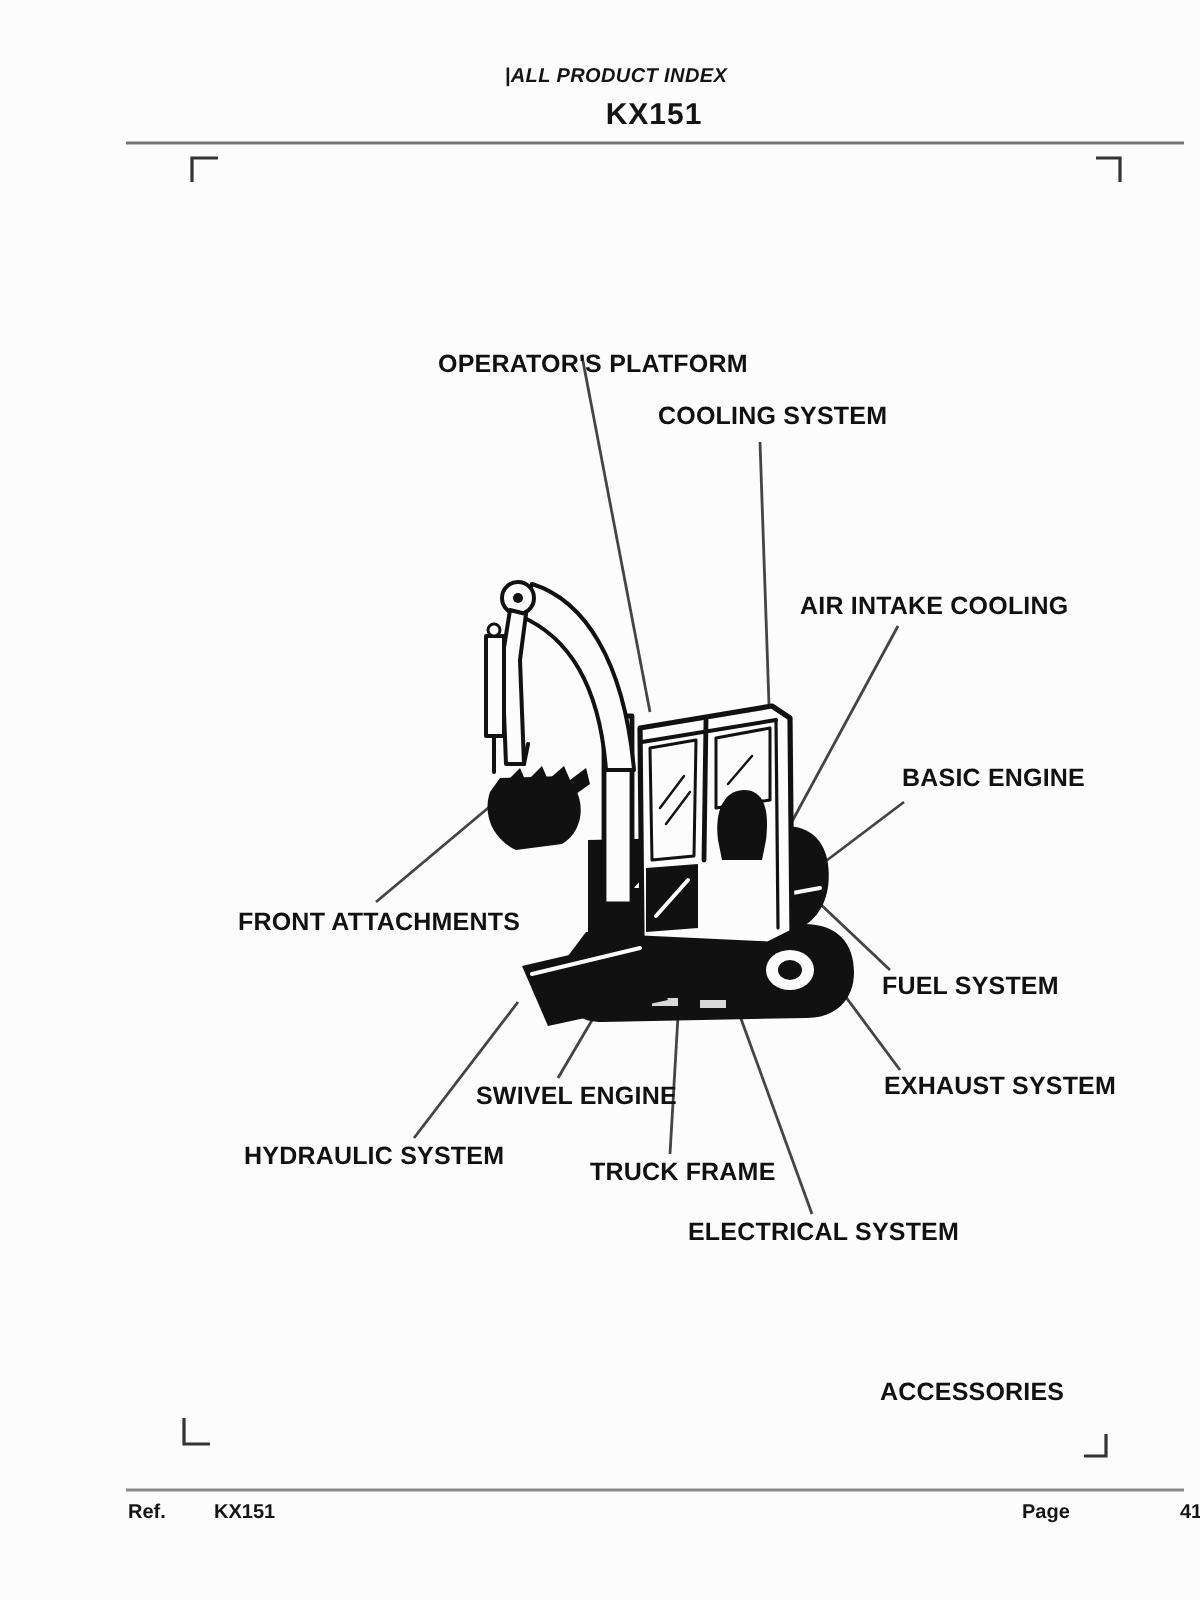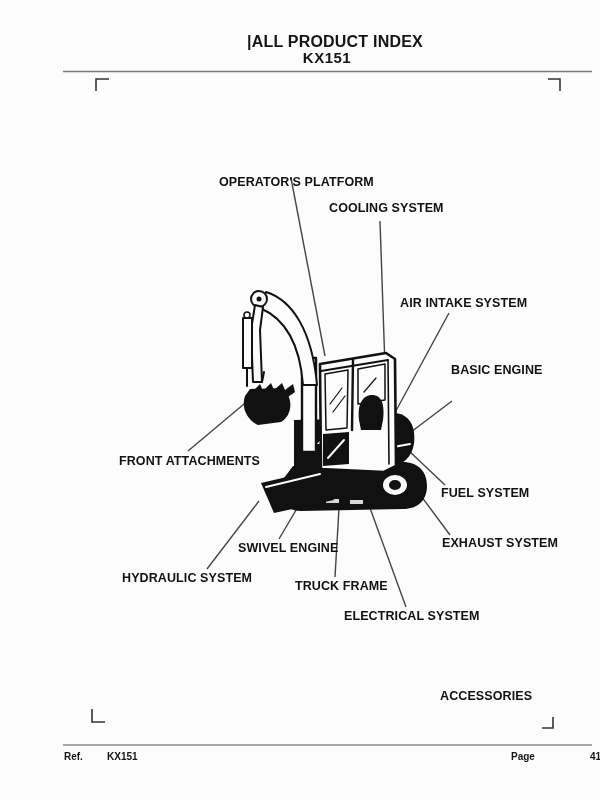--- a/index.html
+++ b/index.html
@@ -4,22 +4,22 @@
 <style>
   html,body{margin:0;padding:0;}
   body{
     width:600px;height:800px;position:relative;overflow:hidden;
     background:#fcfcfc;
     font-family:"Liberation Sans", sans-serif;
     color:#141414;
   }
   .page-svg{position:absolute;left:0;top:0;width:600px;height:800px;}
   .hdr-title{
-    position:absolute;left:335px;top:33px;transform:translateX(-50%);
-    font-size:16px;font-weight:bold;letter-spacing:.2px;white-space:nowrap;
+    position:absolute;left:308px;top:33px;transform:translateX(-50%);
+    font-size:10px;font-weight:bold;letter-spacing:.2px;white-space:nowrap;font-style:italic;
   }
   .hdr-model{
     position:absolute;left:327px;top:49px;transform:translateX(-50%);
     font-size:15px;font-weight:bold;letter-spacing:.5px;white-space:nowrap;
   }
   .callout{
     position:absolute;font-size:12.5px;font-weight:bold;line-height:13px;
     letter-spacing:.1px;white-space:nowrap;color:#111;
   }
   .ft{position:absolute;top:751px;font-size:10px;font-weight:bold;white-space:nowrap;}
@@ -117,22 +117,22 @@
     </g>
   </g>
 </svg>
 
 <div class="hdr-title">|ALL PRODUCT INDEX</div>
 <div class="hdr-model">KX151</div>
 
 <div id="callouts">
     <div class="callout" style="left: 219px; top: 176px;">OPERATOR'S PLATFORM</div>
     <div class="callout" style="left: 329px; top: 202px;">COOLING SYSTEM</div>
-    <div class="callout" style="left: 400px; top: 297px;">AIR INTAKE SYSTEM</div>
-    <div class="callout" style="left: 437px; top: 364px; padding-left: 14px;">BASIC ENGINE</div>
+    <div class="callout" style="left: 400px; top: 297px;">AIR INTAKE COOLING</div>
+    <div class="callout" style="left: 437px; top: 383px; padding-left: 14px;">BASIC ENGINE</div>
     <div class="callout" style="left: 441px; top: 487px;">FUEL SYSTEM</div>
     <div class="callout" style="left: 403px; top: 537px; padding-left: 39px;">EXHAUST SYSTEM</div>
     <div class="callout" style="left: 344px; top: 610px;">ELECTRICAL SYSTEM</div>
     <div class="callout" style="left: 295px; top: 580px;">TRUCK FRAME</div>
     <div class="callout" style="left: 238px; top: 542px;">SWIVEL ENGINE</div>
     <div class="callout" style="left: 122px; top: 572px;">HYDRAULIC SYSTEM</div>
     <div class="callout" style="left: 119px; top: 455px;">FRONT ATTACHMENTS</div>
     <div class="callout" style="left: 440px; top: 690px;">ACCESSORIES</div>
   </div>
 

